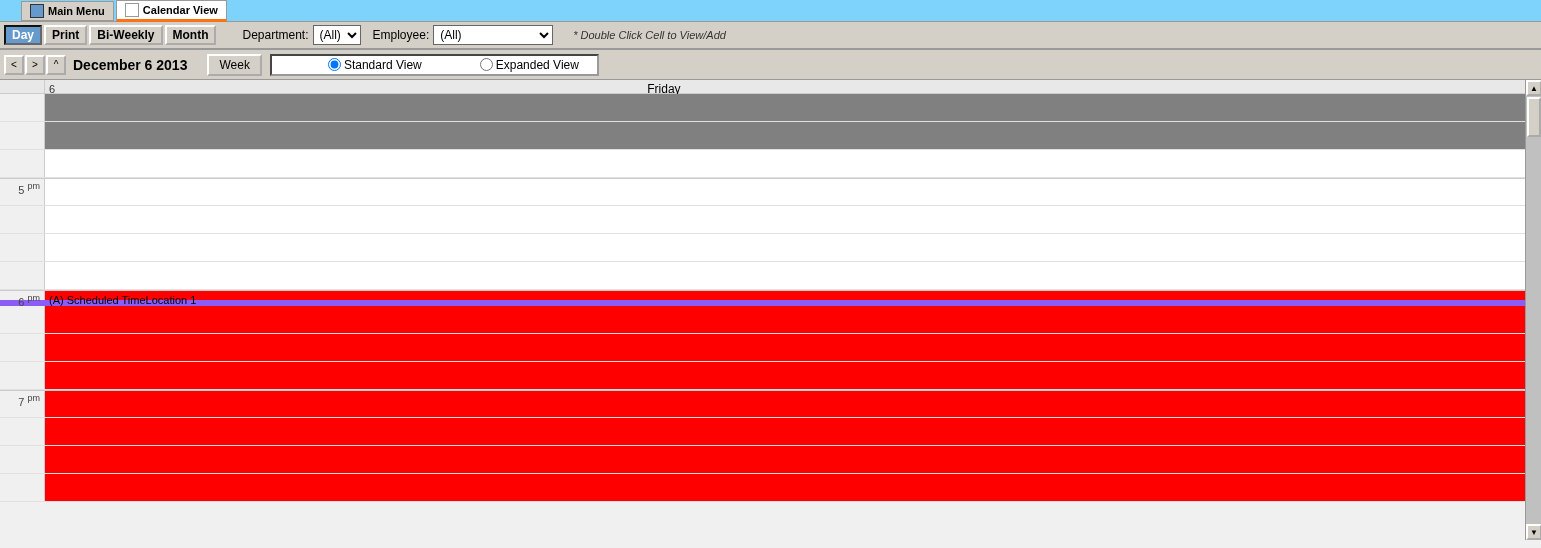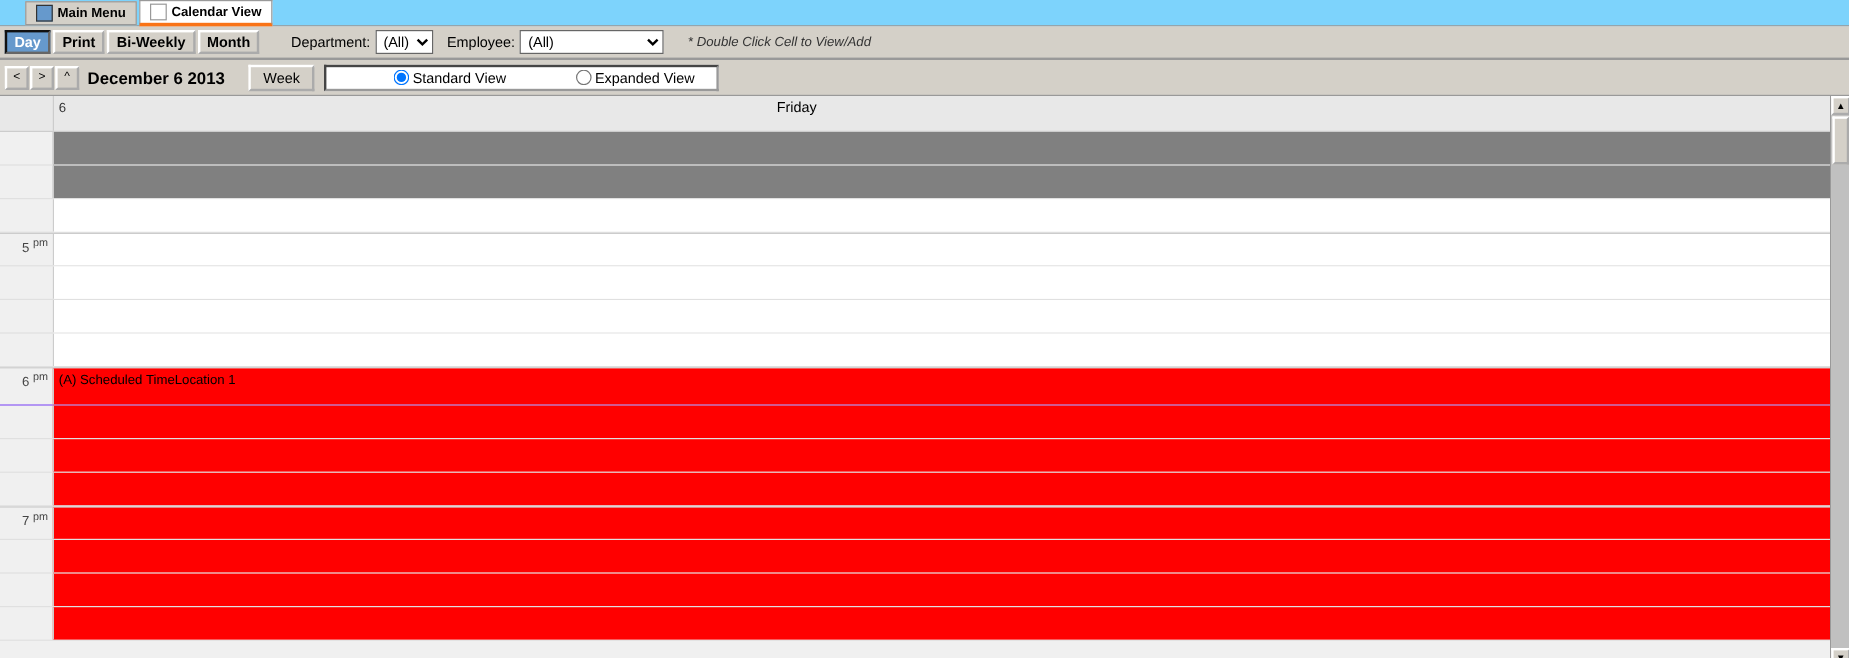--- a/index.html
+++ b/index.html
@@ -237,21 +237,21 @@
     <label class="view-option">
       <input type="radio" name="view" style="">
       <span>Expanded View</span>
     </label>
   </div>
 </div>
 
 <div class="main-area">
   <div class="grid-wrapper">
 
-    <div style="display:flex; background:#e8e8e8; border-bottom:1px solid #ccc; height:30px;">
+    <div style="display:flex; background:#e8e8e8; border-bottom:1px solid #ccc; height:14px;">
       <div style="width:44px; flex-shrink:0;"></div>
       <div style="flex:1; border-left:1px solid #ccc; padding:2px 4px; font-size:12px;">
         <span style="font-size:11px; color:#333;">6</span>
         <span style="margin-left:40%;">Friday</span>
       </div>
     </div>
 
     <div style="overflow-y:auto; height:calc(548px - 22px - 28px - 30px - 22px);">
 
 
@@ -280,21 +280,21 @@
       </div>
       <div class="slot-row" style="height:28px; display:flex; border-bottom:1px solid #e0e0e0;">
         <div class="slot-time" style="width:44px;flex-shrink:0;"></div>
         <div style="flex:1;border-left:1px solid #ccc;background:white;"></div>
       </div>
       <div class="slot-row" style="height:28px; display:flex; border-bottom:1px solid #e0e0e0;">
         <div class="slot-time" style="width:44px;flex-shrink:0;"></div>
         <div style="flex:1;border-left:1px solid #ccc;background:white;"></div>
       </div>
 
-      <div class="slot-row" style="height:32px; display:flex; border-bottom:1px solid #8b5cf6; border-top:1px solid #ccc;">
+      <div class="slot-row" style="height:16px; display:flex; border-bottom:6px solid #8b5cf6; border-top:1px solid #ccc;">
         <div class="slot-time" style="width:44px;flex-shrink:0;text-align:right;padding-right:4px;font-size:11px;color:#444;padding-top:2px;">6 <sup style="font-size:9px;">pm</sup></div>
         <div style="flex:1;border-left:1px solid #ccc;background:#ff0000;padding:2px 4px;">
           <span style="font-size:11px;color:#000;">(A) Scheduled TimeLocation 1</span>
         </div>
       </div>
       <div class="slot-row" style="height:28px; display:flex; border-bottom:1px solid #e0e0e0;">
         <div class="slot-time" style="width:44px;flex-shrink:0;"></div>
         <div style="flex:1;border-left:1px solid #ccc;background:#ff0000;"></div>
       </div>
       <div class="slot-row" style="height:28px; display:flex; border-bottom:1px solid #e0e0e0;">

